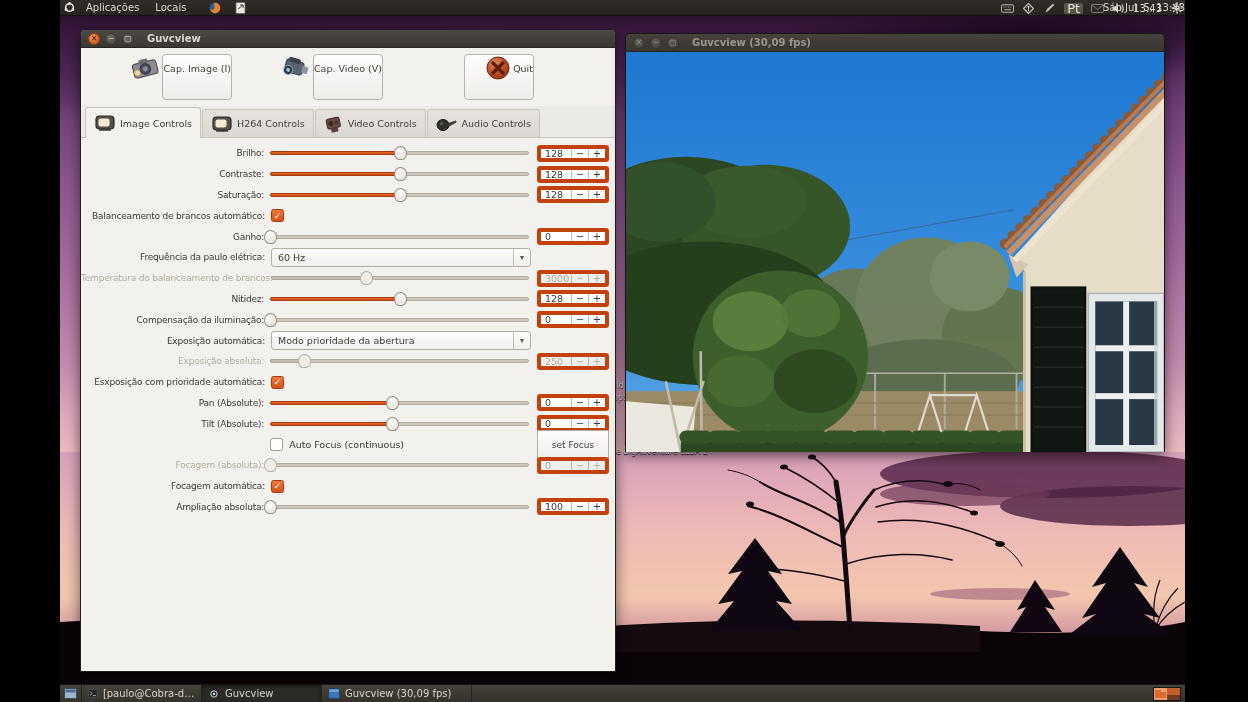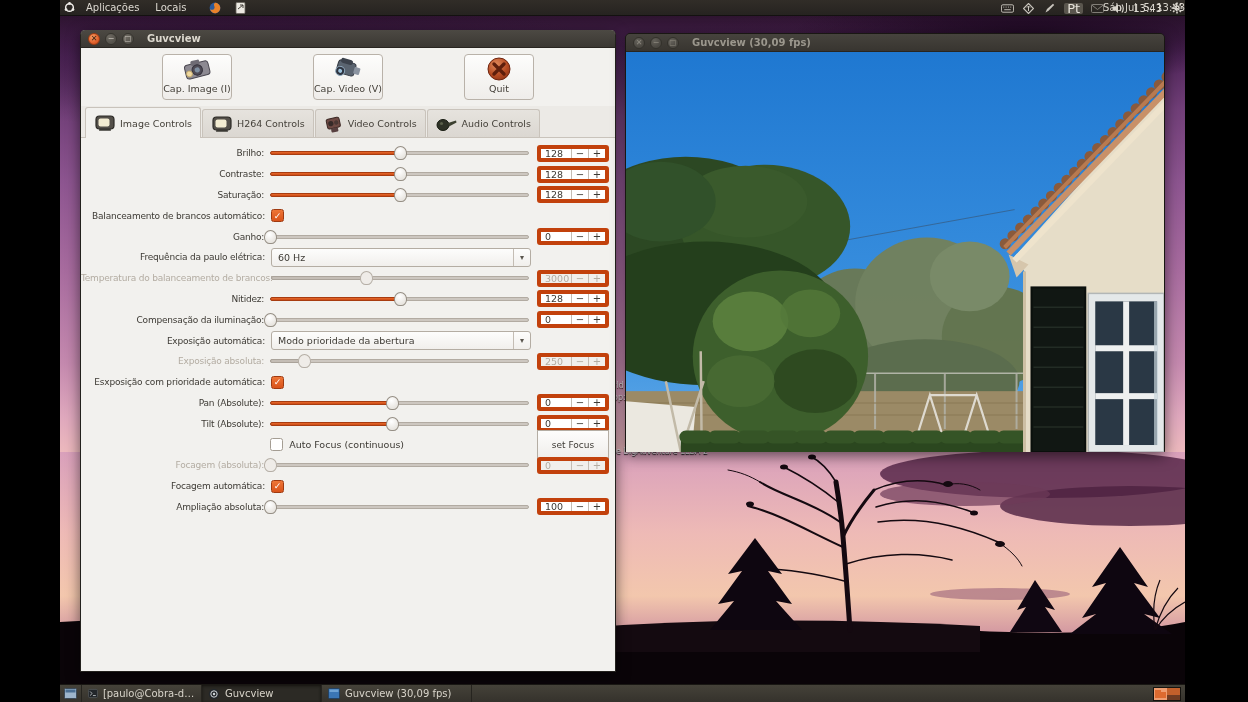--- a/index.html
+++ b/index.html
@@ -62,22 +62,22 @@
   .wtitle { font-size:10px; font-weight:bold; color:#dcd8ce; padding-left:6px; }
   .wtitle.inact { color:#9b978d; font-weight:bold; }
 
   
   #ctrlwin { left:20px; top:30px; width:536px; height:642px; background:#f2f1ee; z-index:20;
     border:1px solid #23211d; border-top:none; }
   .menubar { height:15px; background:#3b3833; display:flex; gap:2px; align-items:center; padding-left:3px; }
   .menu-item { color:#dcd8ce; font-size:10px; padding:0 7px; }
   .toolbar { height:58px; display:flex; justify-content:space-between; padding:6px 81px 0 81px; }
   .toolbtn { width:70px; height:46px; background:linear-gradient(#fdfdfc,#efedea);
-    border:1px solid #b9b2a9; border-radius:4px; display:flex; flex-direction:column;
-    align-items:center; justify-content:flex-end; padding-bottom:5px; gap:1px; }
+    border:1px solid #b9b2a9; border-radius:4px; display:flex; flex-direction:row;
+    align-items:center; justify-content:flex-end; padding-bottom:18px; gap:1px; }
   .toolbtn .tlab { font-size:9.5px; color:#45413a; white-space:nowrap; }
   .tabsbar { height:32px; display:flex; align-items:flex-end; padding-left:4px;
     border-bottom:1px solid #c9c3bb; background:#eceae6; }
   .tab { height:28px; display:flex; align-items:center; gap:4px; padding:8px 8px;
     border:1px solid #c9c3bb; border-bottom:none; border-radius:3px 3px 0 0;
     background:linear-gradient(#e6e3de,#dbd7d1); font-size:9.5px; color:#45413a; margin-right:1px; white-space:nowrap; }
   .tab.active { background:#f2f1ee; height:31px; position:relative; top:1px; }
   .content { padding-top:5px; }
 
   

